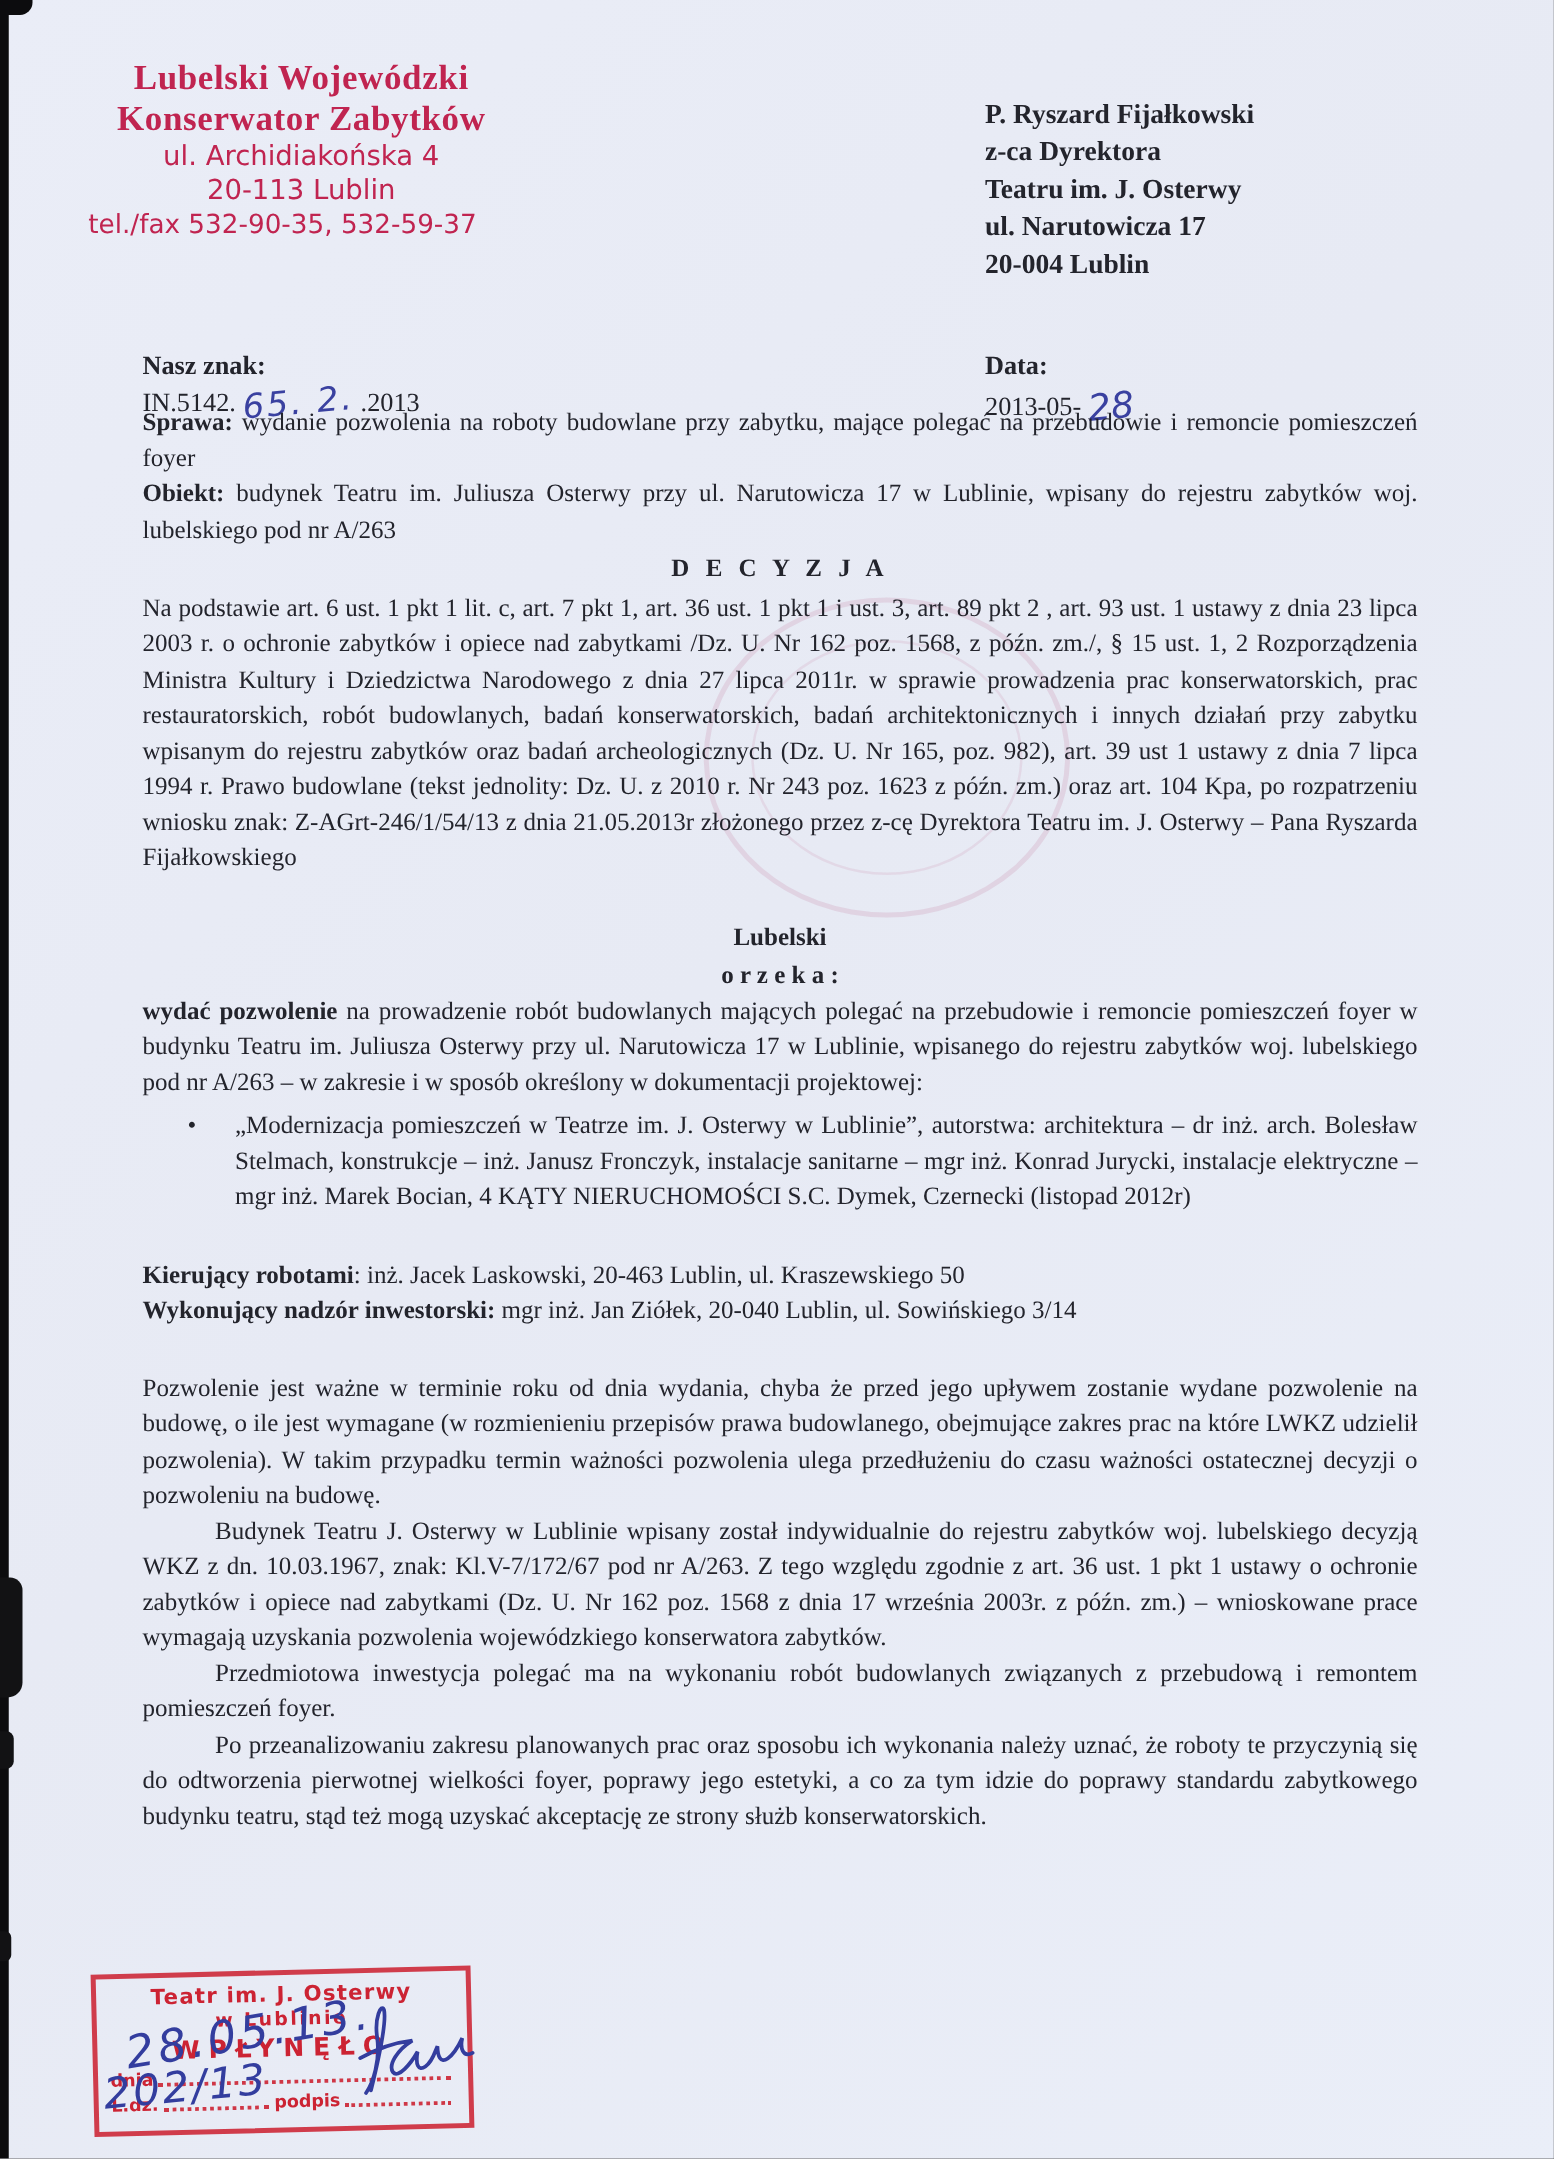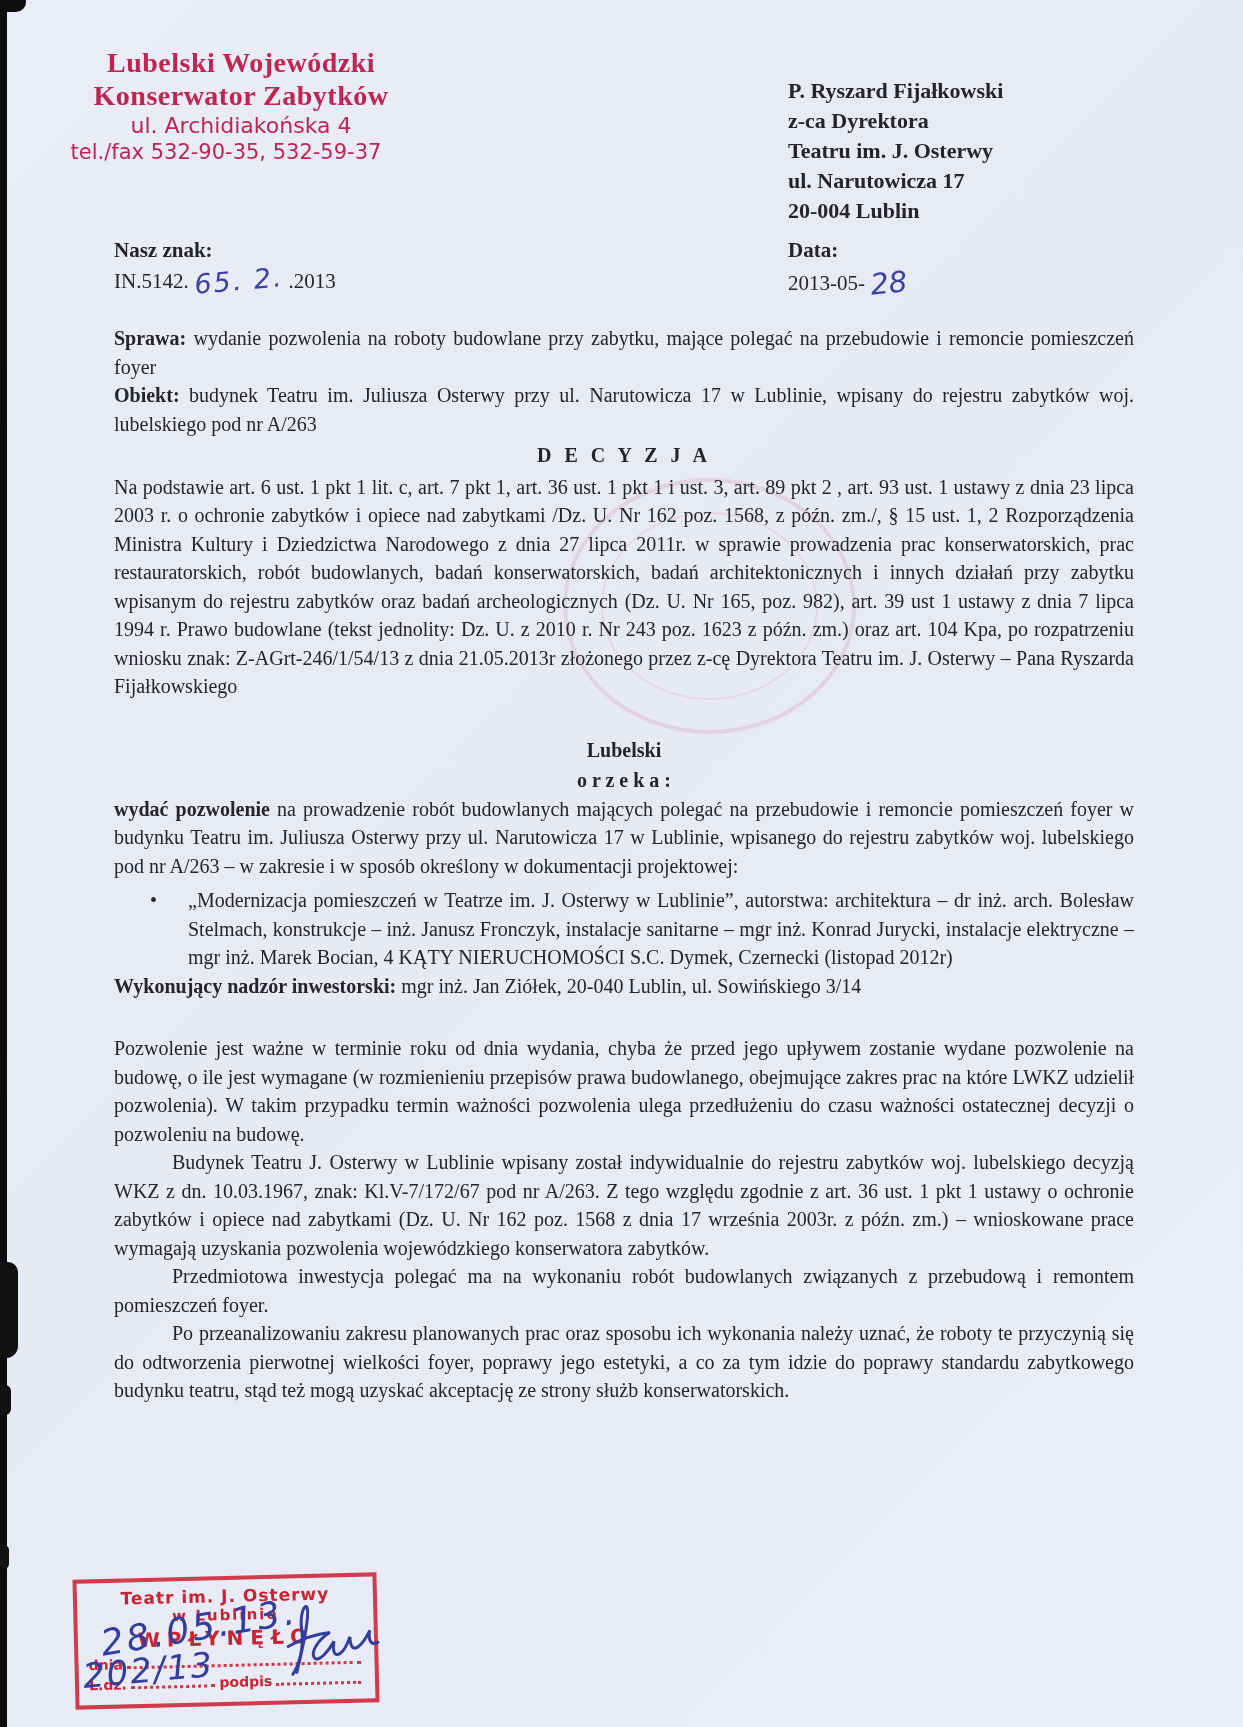--- a/index.html
+++ b/index.html
@@ -32,21 +32,21 @@
   .lh-big { font-size:28px; line-height:33px; font-weight:600; letter-spacing:0.5px; }
   .lh-mid { font-family:"DejaVu Sans", sans-serif; font-size:22px; line-height:27px; }
   .lh-tel { font-family:"DejaVu Sans", sans-serif; font-size:21px; line-height:27px; margin-left:-30px; }
 
   
   .recipient { position:absolute; left:788px; top:76px; font-weight:bold; font-size:22px; line-height:30px; }
 
   
   .refrow { position:absolute; left:114px; top:238px; width:1020px; }
   .ref-left { display:inline-block; }
-  .ref-label { font-weight:bold; font-size:21px; }
+  .ref-label { font-weight:bold; font-size:21px;margin-top:42px; }
   .ref-value { font-size:21px; }
   .date-col { position:absolute; left:674px; top:0; }
   .hw { font-family:"DejaVu Sans", sans-serif; font-style:italic; color:#3a41a0; }
   .hw-ref { display:inline-block; font-size:27px; transform:rotate(-5deg) translateY(2px); letter-spacing:2px; }
   .hw-date { display:inline-block; font-size:29px; transform:rotate(-6deg) translateY(3px); }
 
   
   .body-content { position:absolute; left:114px; top:324px; width:1020px;
     font-size:20px; line-height:28.5px; text-align:justify; }
   .para { margin:0; }
@@ -85,20 +85,21 @@
   <div class="corner-top"></div>
   <div class="blob blob-1"></div>
   <div class="blob blob-2"></div>
   <div class="blob blob-3"></div>
   <div class="ghost-stamp"></div>
 
   <div class="letterhead">
     <div class="lh-big">Lubelski Wojewódzki</div>
     <div class="lh-big">Konserwator Zabytków</div>
     <div class="lh-mid">ul. Archidiakońska 4</div>
+    <div class="lh-mid">20-113 Lublin</div>
     <div class="lh-tel">tel./fax 532-90-35, 532-59-37</div>
   </div>
 
   <div class="recipient">
     <div>P. Ryszard Fijałkowski</div>
     <div>z-ca Dyrektora</div>
     <div>Teatru im. J. Osterwy</div>
     <div>ul. Narutowicza 17</div>
     <div>20-004 Lublin</div>
   </div>
@@ -133,20 +134,21 @@
     <p class="para center authority mt-lg">Lubelski</p>
     <p class="para center authority">o r z e k a :</p>
 
     <p class="para"><span class="bold">wydać pozwolenie</span><span> na prowadzenie robót budowlanych mających polegać na przebudowie i remoncie pomieszczeń foyer w budynku Teatru im. Juliusza Osterwy przy ul. Narutowicza 17 w Lublinie, wpisanego do rejestru zabytków woj. lubelskiego pod nr A/263 – w zakresie i w sposób określony w dokumentacji projektowej:</span></p>
 
     <div class="bullet-row">
       <span class="bullet-dot">•</span>
       <div class="bullet-text">„Modernizacja pomieszczeń w Teatrze im.  J. Osterwy w Lublinie”, autorstwa: architektura – dr inż. arch. Bolesław Stelmach, konstrukcje – inż. Janusz Fronczyk, instalacje sanitarne – mgr inż. Konrad Jurycki, instalacje elektryczne – mgr inż. Marek Bocian, 4 KĄTY NIERUCHOMOŚCI S.C. Dymek, Czernecki (listopad 2012r)</div>
     </div>
 
+    <p class="para mt-lg"><span class="bold">Kierujący robotami</span><span>: inż. Jacek Laskowski, 20-463 Lublin, ul. Kraszewskiego 50</span></p>
     <p class="para"><span class="bold">Wykonujący nadzór inwestorski:</span><span> mgr inż. Jan Ziółek, 20-040 Lublin, ul. Sowińskiego 3/14</span></p>
 
     <p class="para mt-lg">Pozwolenie jest ważne w terminie roku od dnia wydania, chyba że przed jego upływem zostanie wydane pozwolenie na budowę, o ile jest wymagane (w rozmienieniu przepisów prawa budowlanego, obejmujące zakres prac na które LWKZ udzielił pozwolenia). W takim przypadku termin ważności pozwolenia ulega przedłużeniu do czasu ważności ostatecznej decyzji  o pozwoleniu na budowę.</p>
 
 
     <p class="para indent">Budynek Teatru J. Osterwy w Lublinie wpisany został indywidualnie do rejestru zabytków woj. lubelskiego  decyzją WKZ z dn. 10.03.1967, znak: Kl.V-7/172/67 pod nr A/263. Z tego względu zgodnie z art. 36 ust. 1 pkt 1 ustawy o ochronie zabytków i opiece nad zabytkami (Dz. U. Nr 162 poz. 1568  z dnia 17 września 2003r. z późn. zm.) – wnioskowane prace wymagają uzyskania pozwolenia wojewódzkiego konserwatora zabytków.</p>
     <p class="para indent">Przedmiotowa inwestycja polegać ma na wykonaniu robót budowlanych związanych z przebudową i remontem pomieszczeń foyer.</p>
     <p class="para indent">Po przeanalizowaniu zakresu planowanych prac oraz sposobu ich wykonania należy uznać, że roboty te przyczynią się do odtworzenia pierwotnej wielkości foyer, poprawy jego estetyki, a co za tym idzie do poprawy standardu zabytkowego budynku teatru, stąd też mogą uzyskać akceptację ze strony służb konserwatorskich.</p>
 
   </div>

